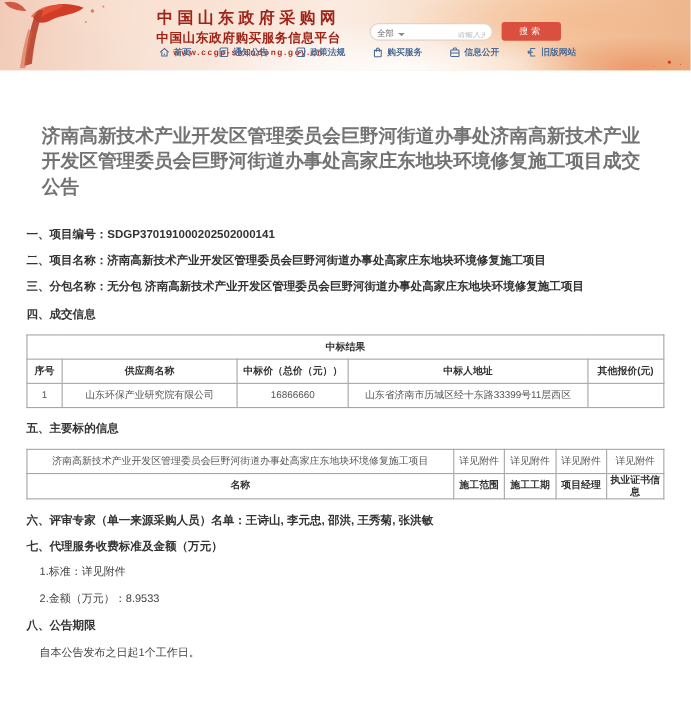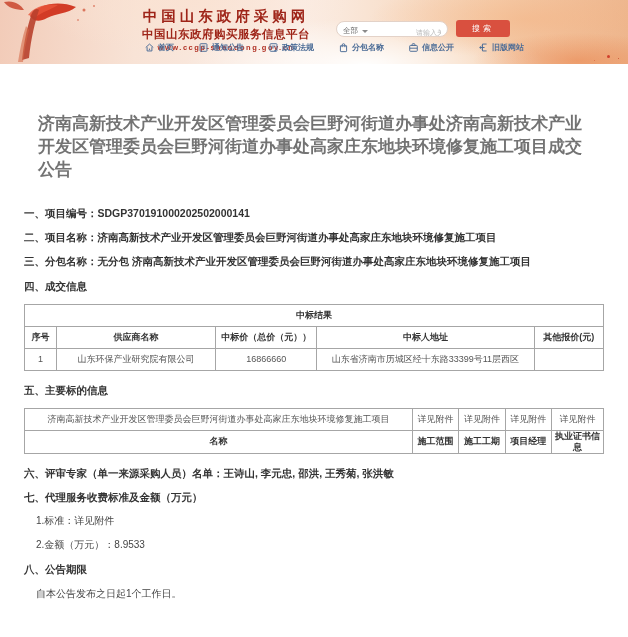--- a/index.html
+++ b/index.html
@@ -108,21 +108,21 @@
             <path d="M5.5 6 H10.5 M5.5 8.5 H8.5"></path>
             <path d="M10.5 10.5 L11 11.8 L12.3 11.8 L11.3 12.6 L11.7 13.9 L10.5 13.1 L9.3 13.9 L9.7 12.6 L8.7 11.8 L10 11.8 Z" fill="#4a6b96" stroke="none"></path>
           </svg>
         <span>政策法规</span>
       </a>
       <a class="nav-item">
         <svg width="11" height="11" viewBox="0 0 16 16" fill="none" stroke="#4a6b96" stroke-width="1.4">
             <path d="M3.5 5.5 H12.5 V13 A1 1 0 0 1 11.5 14 H4.5 A1 1 0 0 1 3.5 13 Z"></path>
             <path d="M6 7.5 V4.5 A2 2 0 0 1 10 4.5 V7.5"></path>
           </svg>
-        <span>分包名称</span>
+        <span>购买服务</span>
       </a>
       <a class="nav-item">
         <svg width="11" height="11" viewBox="0 0 16 16" fill="none" stroke="#4a6b96" stroke-width="1.4">
             <rect x="2.5" y="5" width="11" height="8.5" rx="1"></rect>
             <path d="M6 5 V3.5 A1 1 0 0 1 7 2.5 H9 A1 1 0 0 1 10 3.5 V5"></path>
             <path d="M2.5 9 H13.5"></path>
           </svg>
         <span>信息公开</span>
       </a>
       <a class="nav-item">

